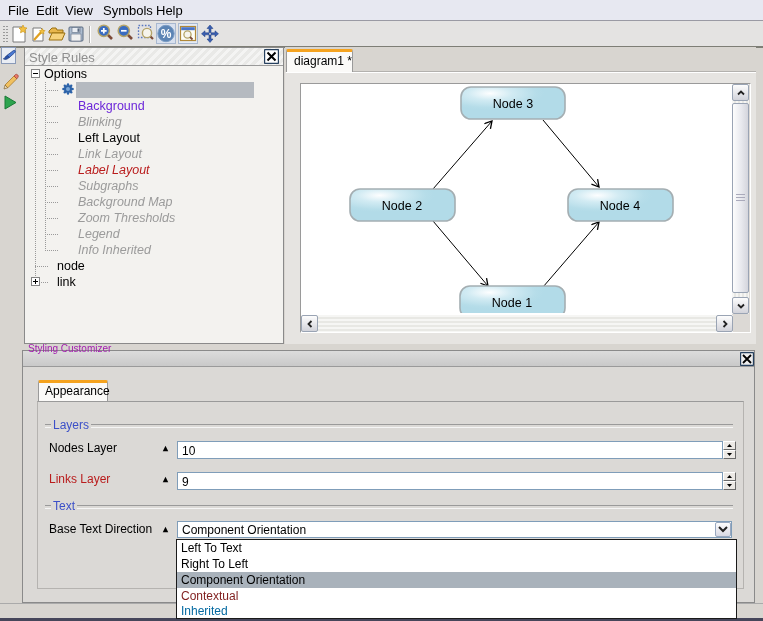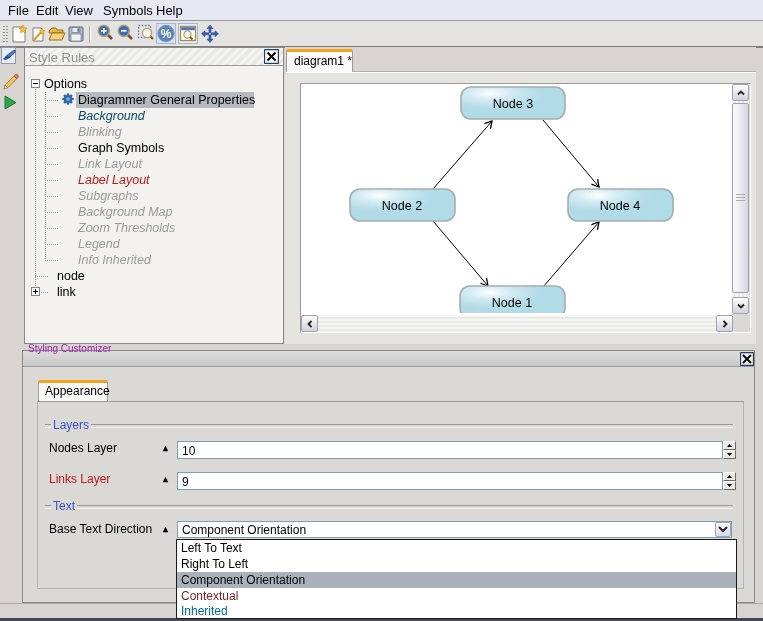--- a/index.html
+++ b/index.html
@@ -92,42 +92,41 @@
   </div>
 
 <div class="abs" style="left:24px;top:47px;width:260px;height:297px;background:#f3f2ef;border:1px solid #8a8a8a;box-sizing:border-box"></div>
 <div class="abs" style="left:25px;top:48px;width:258px;height:18px;background:repeating-linear-gradient(135deg,#f4f4f3 0 3px,#e9e9e7 3px 6px);border-bottom:1px solid #9a9a9a;box-sizing:border-box"></div>
 <div class="txt" style="left:29px;top:50px;font-size:13px;color:#8f8f8f">Style Rules</div>
 <svg class="abs" style="left:264px;top:49px" width="15" height="15" viewBox="0 0 15 15">
  <rect x="0.5" y="0.5" width="14" height="14" fill="#ffffff" stroke="#27415f" stroke-width="1.4" rx="1"></rect>
  <path d="M3.5 3.5 L11.5 11.5 M11.5 3.5 L3.5 11.5" stroke="#000" stroke-width="2"></path>
 </svg>
 
-<div id="tree" class="abs" style="left:25px;top:74px;width:296px;height:277px">
+<div id="tree" class="abs" style="left:25px;top:64px;width:296px;height:277px">
     <div class="abs" style="left:10px;top:15px;width:1px;height:203px;background:repeating-linear-gradient(180deg,#9a9a9a 0 1px,transparent 1px 2px)"></div>
     <div class="abs" style="left:20px;top:18px;width:1px;height:168px;background:repeating-linear-gradient(180deg,#9a9a9a 0 1px,transparent 1px 2px)"></div>
     <div class="abs" style="left:20px;top:26px;width:13px;height:1px;background:repeating-linear-gradient(90deg,#9a9a9a 0 1px,transparent 1px 2px)"></div>
     <div class="abs" style="left:20px;top:42px;width:13px;height:1px;background:repeating-linear-gradient(90deg,#9a9a9a 0 1px,transparent 1px 2px)"></div>
     <div class="abs" style="left:20px;top:58px;width:13px;height:1px;background:repeating-linear-gradient(90deg,#9a9a9a 0 1px,transparent 1px 2px)"></div>
     <div class="abs" style="left:20px;top:74px;width:13px;height:1px;background:repeating-linear-gradient(90deg,#9a9a9a 0 1px,transparent 1px 2px)"></div>
     <div class="abs" style="left:20px;top:90px;width:13px;height:1px;background:repeating-linear-gradient(90deg,#9a9a9a 0 1px,transparent 1px 2px)"></div>
     <div class="abs" style="left:20px;top:106px;width:13px;height:1px;background:repeating-linear-gradient(90deg,#9a9a9a 0 1px,transparent 1px 2px)"></div>
     <div class="abs" style="left:20px;top:122px;width:13px;height:1px;background:repeating-linear-gradient(90deg,#9a9a9a 0 1px,transparent 1px 2px)"></div>
     <div class="abs" style="left:20px;top:138px;width:13px;height:1px;background:repeating-linear-gradient(90deg,#9a9a9a 0 1px,transparent 1px 2px)"></div>
     <div class="abs" style="left:20px;top:154px;width:13px;height:1px;background:repeating-linear-gradient(90deg,#9a9a9a 0 1px,transparent 1px 2px)"></div>
     <div class="abs" style="left:20px;top:170px;width:13px;height:1px;background:repeating-linear-gradient(90deg,#9a9a9a 0 1px,transparent 1px 2px)"></div>
     <div class="abs" style="left:20px;top:186px;width:13px;height:1px;background:repeating-linear-gradient(90deg,#9a9a9a 0 1px,transparent 1px 2px)"></div>
     <div class="abs" style="left:10px;top:202px;width:13px;height:1px;background:repeating-linear-gradient(90deg,#9a9a9a 0 1px,transparent 1px 2px)"></div>
     <div class="abs" style="left:10px;top:218px;width:13px;height:1px;background:repeating-linear-gradient(90deg,#9a9a9a 0 1px,transparent 1px 2px)"></div>
     <div class="txt" style="left:19px;top:3px;font-size:12.5px;font-style:normal;color:#000">Options</div>
     <div class="abs" style="left:51px;top:18px;width:178px;height:16px;background:#b5bac0"></div>
-    <div class="txt" style="left:53px;top:19px;font-size:12.5px;font-style:normal;color:#000">Diagrammer General Properties</div>
-    <div class="txt" style="left:53px;top:35px;font-size:12.5px;font-style:italic;color:#0c4a6e">Background</div>
+    <div class="txt" style="left:53px;top:35px;font-size:12.5px;color:#6d28d9">Background</div>
     <div class="txt" style="left:53px;top:51px;font-size:12.5px;font-style:italic;color:#9b9b9b">Blinking</div>
-    <div class="txt" style="left:53px;top:67px;font-size:12.5px;font-style:normal;color:#000">Graph Symbols</div>
+    <div class="txt" style="left:53px;top:67px;font-size:12.5px;font-style:normal;color:#000">Left Layout</div>
     <div class="txt" style="left:53px;top:83px;font-size:12.5px;font-style:italic;color:#9b9b9b">Link Layout</div>
     <div class="txt" style="left:53px;top:99px;font-size:12.5px;font-style:italic;color:#b91c1c">Label Layout</div>
     <div class="txt" style="left:53px;top:115px;font-size:12.5px;font-style:italic;color:#9b9b9b">Subgraphs</div>
     <div class="txt" style="left:53px;top:131px;font-size:12.5px;font-style:italic;color:#9b9b9b">Background Map</div>
     <div class="txt" style="left:53px;top:147px;font-size:12.5px;font-style:italic;color:#9b9b9b">Zoom Thresholds</div>
     <div class="txt" style="left:53px;top:163px;font-size:12.5px;font-style:italic;color:#9b9b9b">Legend</div>
     <div class="txt" style="left:53px;top:179px;font-size:12.5px;font-style:italic;color:#9b9b9b">Info Inherited</div>
     <div class="txt" style="left:32px;top:195px;font-size:12.5px;font-style:normal;color:#000">node</div>
     <div class="txt" style="left:32px;top:211px;font-size:12.5px;font-style:normal;color:#000">link</div>
     <div class="abs" style="left:6px;top:5px;width:9px;height:9px;background:#fff;border:1px solid #848484;box-sizing:border-box"></div>

